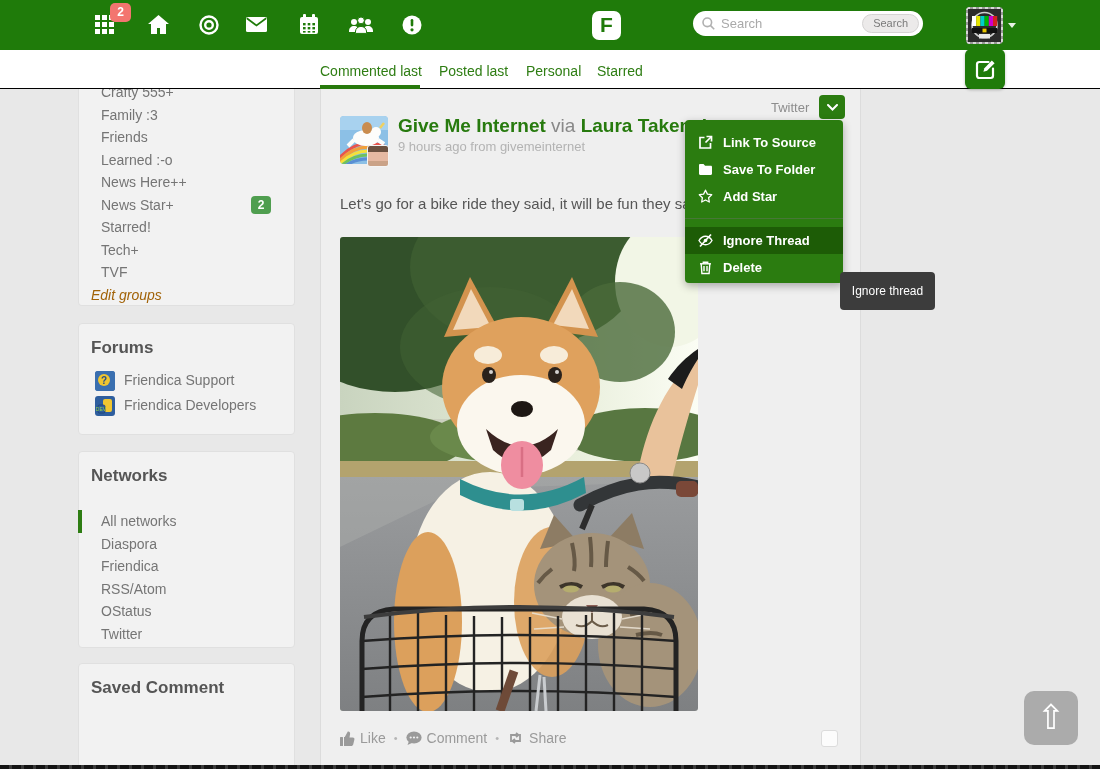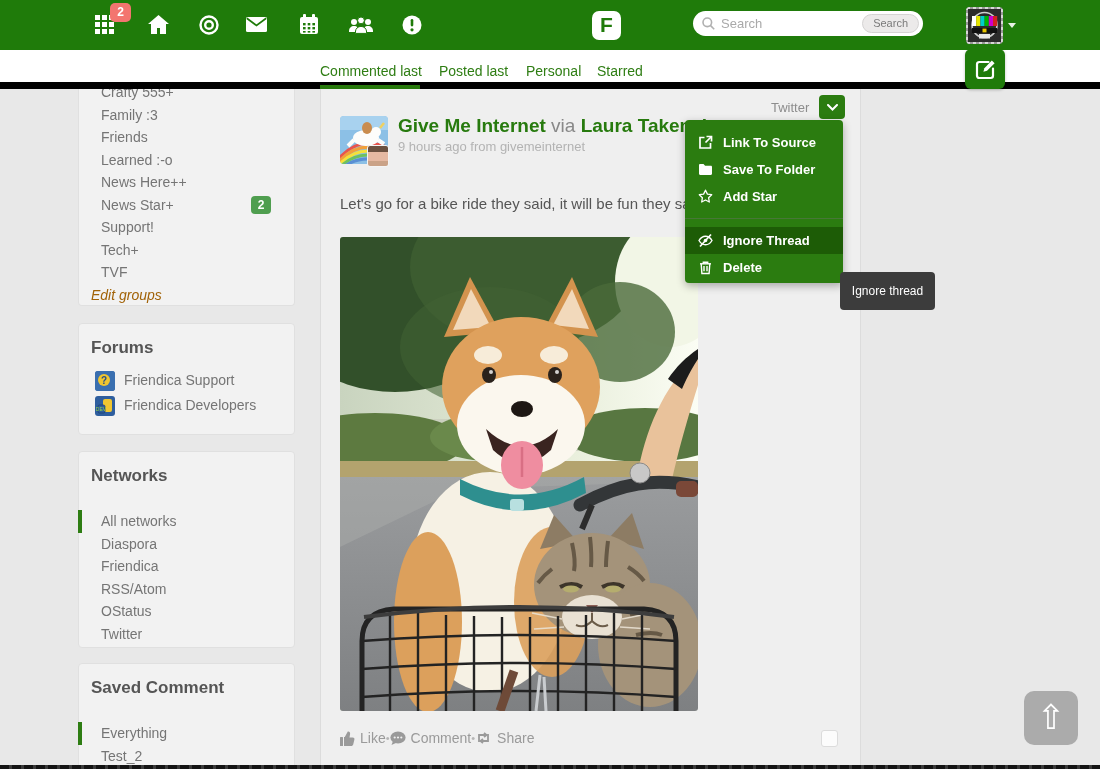--- a/index.html
+++ b/index.html
@@ -22,21 +22,21 @@
     font-family:"Liberation Sans",sans-serif; }
   #search-input::placeholder { color:#a9a9a9; }
   #search-submit { height:19px; background:#eceaea; border:1px solid #d5d3d3; border-radius:10px; color:#7a7a7a;
     font-size:11px; padding:0 10px; line-height:17px; cursor:pointer; }
   #nav-avatar { position:absolute; left:966px; top:7px; width:37px; height:37px; border-radius:4px; overflow:hidden; cursor:pointer; }
   #nav-caret { position:absolute; left:1008px; top:23px; width:0; height:0; border-left:4px solid transparent;
     border-right:4px solid transparent; border-top:5px solid #e9f2e6; cursor:pointer; }
 
   
   #tabbar { position:absolute; left:0; top:50px; width:1100px; height:39px; background:#fff;
-    border-bottom:7px solid #000000; z-index:25; }
+    border-bottom:1px solid #000000; z-index:25; }
   .tab { position:absolute; top:13px; font-size:14px; color:#2e7d13; cursor:pointer; white-space:nowrap; }
   #tab-underline { position:absolute; left:320px; top:35px; width:100px; height:4px; background:#27790c; }
   #compose-btn { position:absolute; left:965px; top:49px; width:40px; height:40px; background:#1f7b0a;
     border-radius:6px; z-index:26; cursor:pointer; display:flex; align-items:center; justify-content:center;
     box-shadow:0 1px 3px rgba(0,0,0,.25); }
 
   
   .panel { position:absolute; left:78px; width:217px; background:#f2f2f2; border:1px solid #e0e0e0;
     border-radius:4px; z-index:1; }
   .panel h2 { font-size:17px; color:#555; font-weight:bold; padding:14px 0 10px 12px; }
@@ -57,21 +57,21 @@
     border:1px solid #f4f4f4; overflow:hidden;
     background:linear-gradient(180deg,#6b5140 0 30%,#e6b9a2 30% 75%,#caa287 75%); }
   #post-title { position:absolute; left:77px; top:26px; font-size:19px; color:#888; white-space:nowrap; }
   #post-title b { color:#277a0e; cursor:pointer; }
   #post-meta { position:absolute; left:77px; top:50px; font-size:13px; color:#b3b3b3; }
   #post-network { position:absolute; left:450px; top:11px; font-size:13px; color:#8d8d8d; }
   #thread-caret-btn { position:absolute; left:498px; top:6px; width:26px; height:24px; background:#2b7c10;
     border-radius:4px; cursor:pointer; display:flex; align-items:center; justify-content:center; }
   #post-body { position:absolute; left:19px; top:106px; font-size:15px; color:#555; white-space:nowrap; overflow:hidden; width:515px; }
   #post-photo { position:absolute; left:19px; top:148px; width:358px; height:474px; border-radius:3px; overflow:hidden; cursor:pointer; }
-  #post-actions { position:absolute; left:19px; top:641px; display:flex; align-items:center; 
+  #post-actions { position:absolute; left:19px; top:641px; display:flex; align-items:center; gap:8px;
     font-size:14px; color:#9a9a9a; }
   .action { display:flex; align-items:center; gap:5px; cursor:pointer; }
   .dot { color:#b5b5b5; font-size:11px; }
   #post-checkbox { position:absolute; left:500px; top:641px; width:17px; height:17px; background:#fcfcfc;
     border:1px solid #dcdcdc; border-radius:3px; cursor:pointer; }
 
   
   #thread-menu { position:absolute; left:685px; top:120px; width:158px; background:#2b7c10; border-radius:4px;
     box-shadow:0 3px 8px rgba(0,0,0,.3); z-index:50; padding:9px 0 2px 0; }
   .menu-item { height:27px; display:flex; align-items:center; gap:10px; padding-left:13px; color:#fff;
@@ -218,21 +218,21 @@
     <div style="padding-top:11px">
       <div class="side-item"><span>Crafty 555+</span></div>
       <div class="side-item"><span>Family :3</span></div>
       <div class="side-item"><span>Friends</span></div>
       <div class="side-item"><span>Learned :-o</span></div>
       <div class="side-item"><span>News Here++</span></div>
       <div class="side-item">
         <span>News Star+</span>
         <span class="count-badge">2</span>
       </div>
-      <div class="side-item"><span>Support!</span></div>
+      <div class="side-item"><span>Starred!</span></div>
       <div class="side-item"><span>Tech+</span></div>
       <div class="side-item"><span>TVF</span></div>
       <div class="green-link">Edit groups</div>
     </div>
   </div>
 
   <div class="panel" style="top:323px;height:112px">
     <h2>Forums</h2>
     <div class="side-item tall">
       <span class="forum-avatar" style="background:linear-gradient(135deg,#3a6fb0 0 55%,#274f86 55%);position:relative">
@@ -267,27 +267,20 @@
       <div class="side-item"><span>Diaspora</span></div>
       <div class="side-item"><span>Friendica</span></div>
       <div class="side-item"><span>RSS/Atom</span></div>
       <div class="side-item"><span>OStatus</span></div>
       <div class="side-item"><span>Twitter</span></div>
     </div>
   </div>
 
   <div class="panel" style="top:663px;height:120px">
     <h2>Saved Comment</h2>
-    <div style="padding-top:14px">
-      <div class="side-item">
-        <span class="active-bar"></span>
-        <span>Everything</span>
-      </div>
-      <div class="side-item"><span>Test_2</span></div>
-    </div>
   </div>
 
   <div id="post-card">
     <span id="post-avatar">
       <svg width="48" height="48" viewBox="0 0 48 48">
         <rect width="48" height="48" fill="#8cc0e6"></rect>
         <rect y="0" width="48" height="14" fill="#a8d2ef"></rect>
         <g fill="none" stroke-width="3">
           <path d="M-4 46 Q16 20 44 30" stroke="#e8554d"></path>
           <path d="M-4 49 Q16 24 44 34" stroke="#f3a03a"></path>

